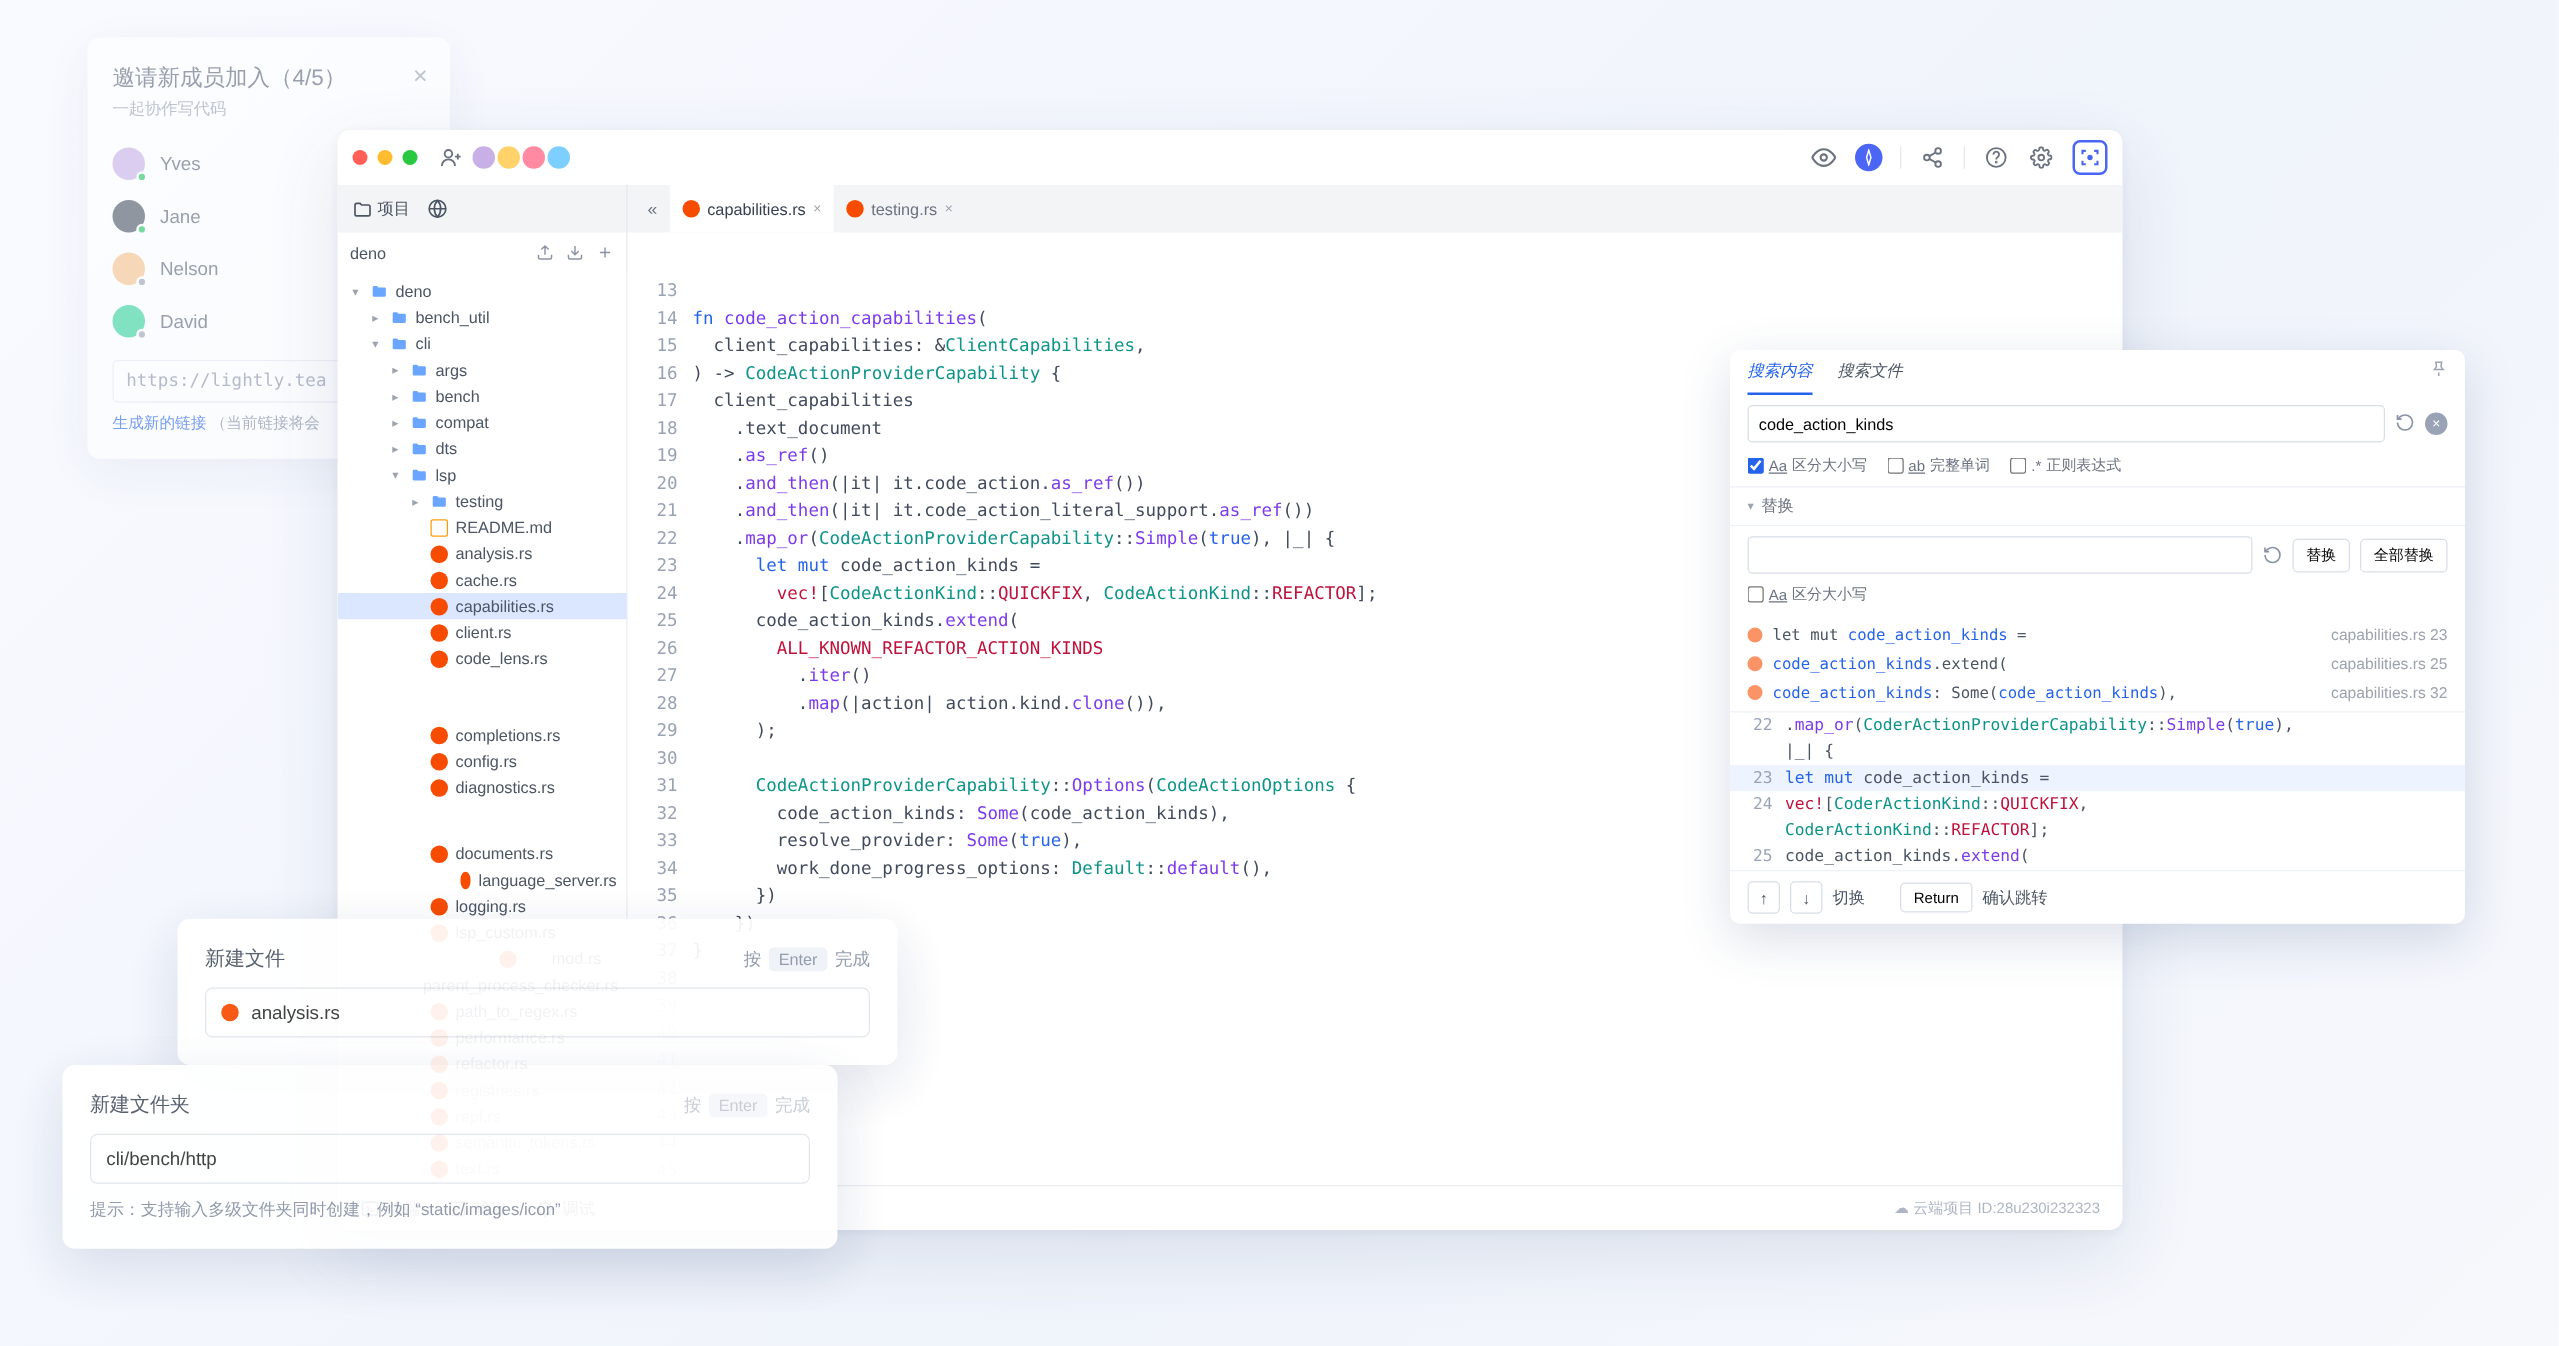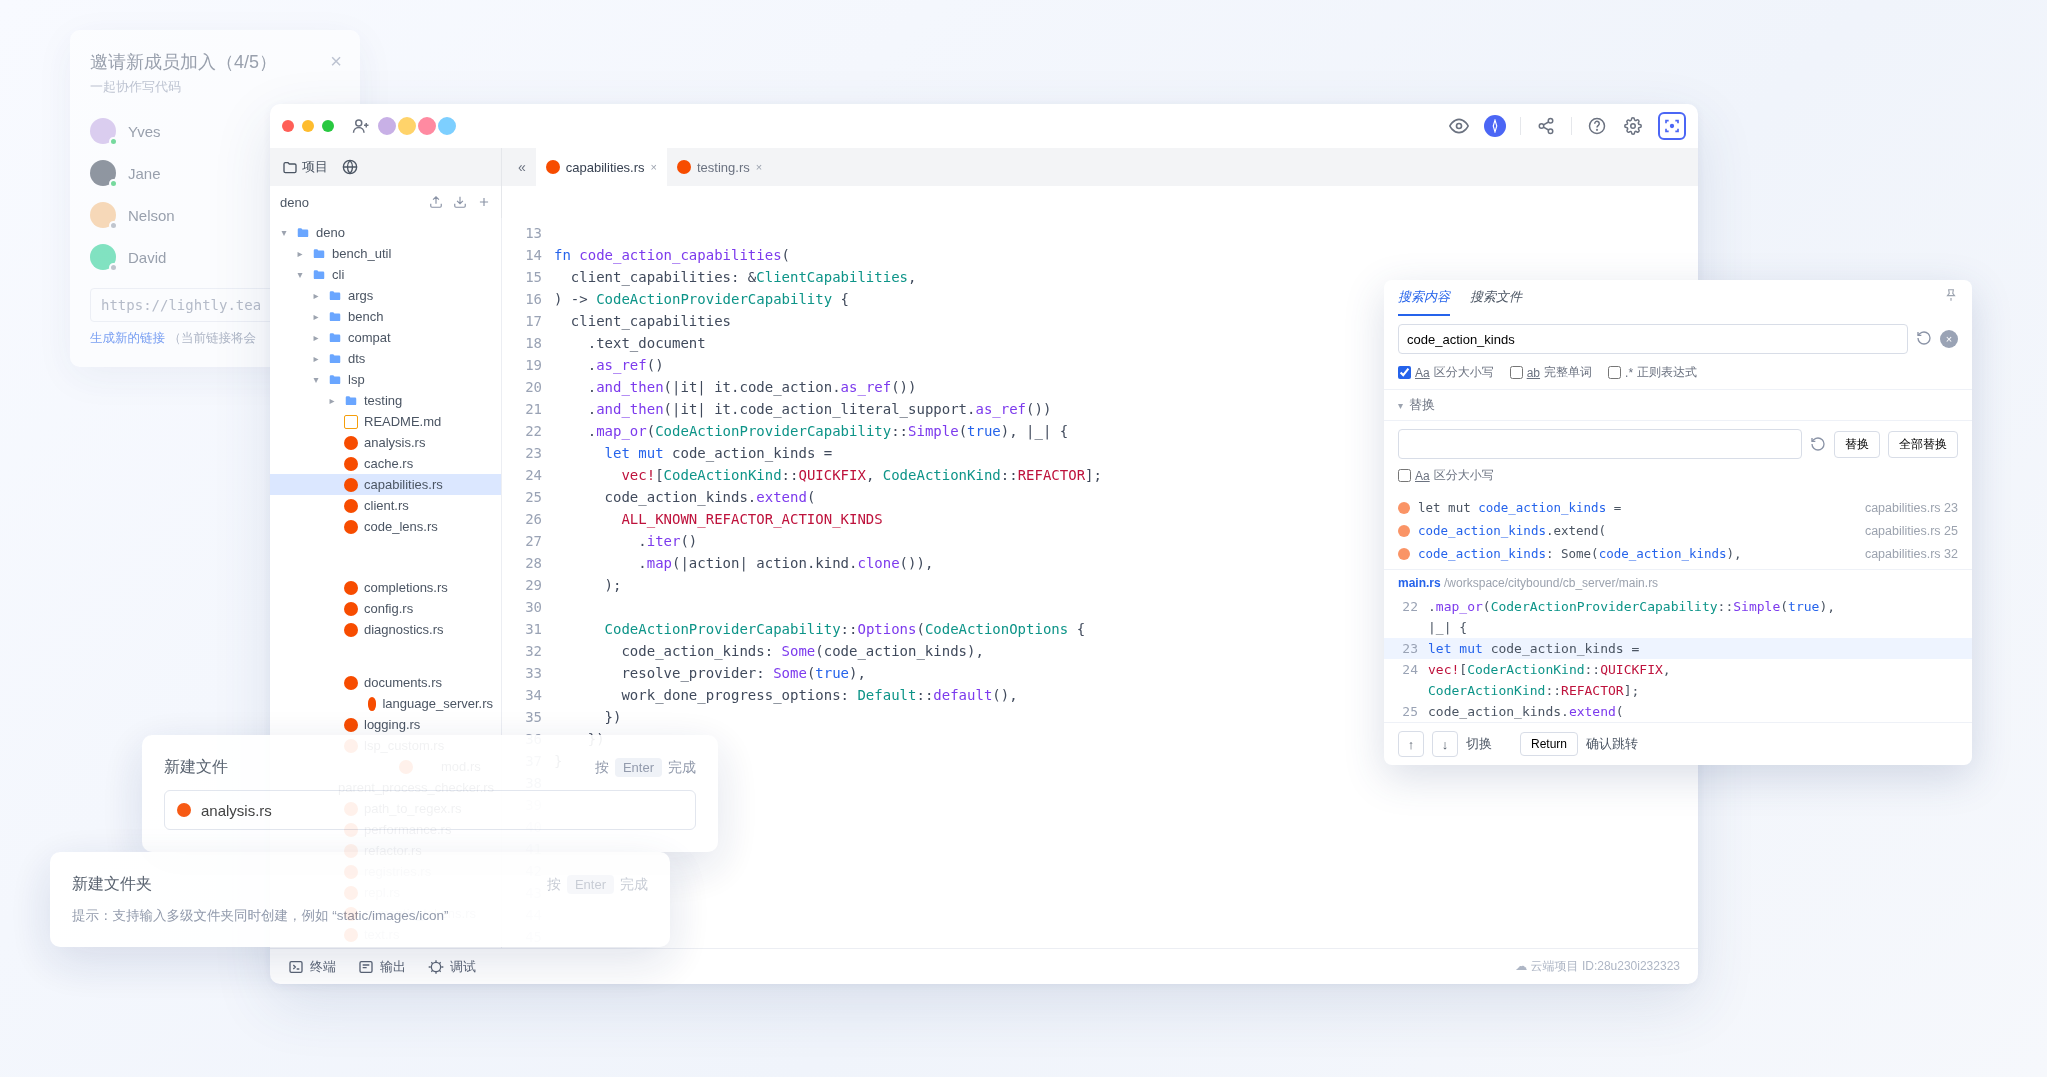--- a/index.html
+++ b/index.html
@@ -679,24 +679,20 @@
         <span><span class="hl">code_action_kinds</span>.extend(</span>
         <span class="loc">capabilities.rs 25</span>
       </div>
       <div class="sp-res">
         <span class="rust-icon" style="width:12px;height:12px;opacity:0.6"></span>
         <span><span class="hl">code_action_kinds</span>: Some(<span class="hl">code_action_kinds</span>),</span>
         <span class="loc">capabilities.rs 32</span>
       </div>
     </div>
   <div class="sp-preview">
-    <div class="sp-prev-path">
-      <span class="fn">main.rs</span>
-      <span class="pa">/workspace/citybound/cb_server/main.rs</span>
-    </div>
     <div class="sp-code" id="sp-preview-code">
         <div class="sp-code-row">
           <span class="sp-ln">22</span>
           <span>    .<span class="fn">map_or</span>(<span class="ty">CoderActionProviderCapability</span>::<span class="fn">Simple</span>(<span class="kw">true</span>),</span>
         </div>
         <div class="sp-code-row">
           <span class="sp-ln"></span>
           <span>|_| {</span>
         </div>
         <div class="sp-code-row hl">
@@ -744,14 +740,17 @@
 
 <div class="popup pop-folder">
   <div class="row1">
     <h4>新建文件夹</h4>
     <div class="hint-k" style="opacity:0.5">
       <span>按</span>
       <span class="key">Enter</span>
       <span>完成</span>
     </div>
   </div>
+  <div class="inp">
+    <span>cli/bench/http</span>
+  </div>
   <div class="tip">提示：支持输入多级文件夹同时创建，例如 “static/images/icon”</div>
 </div>
 
 </body></html>

